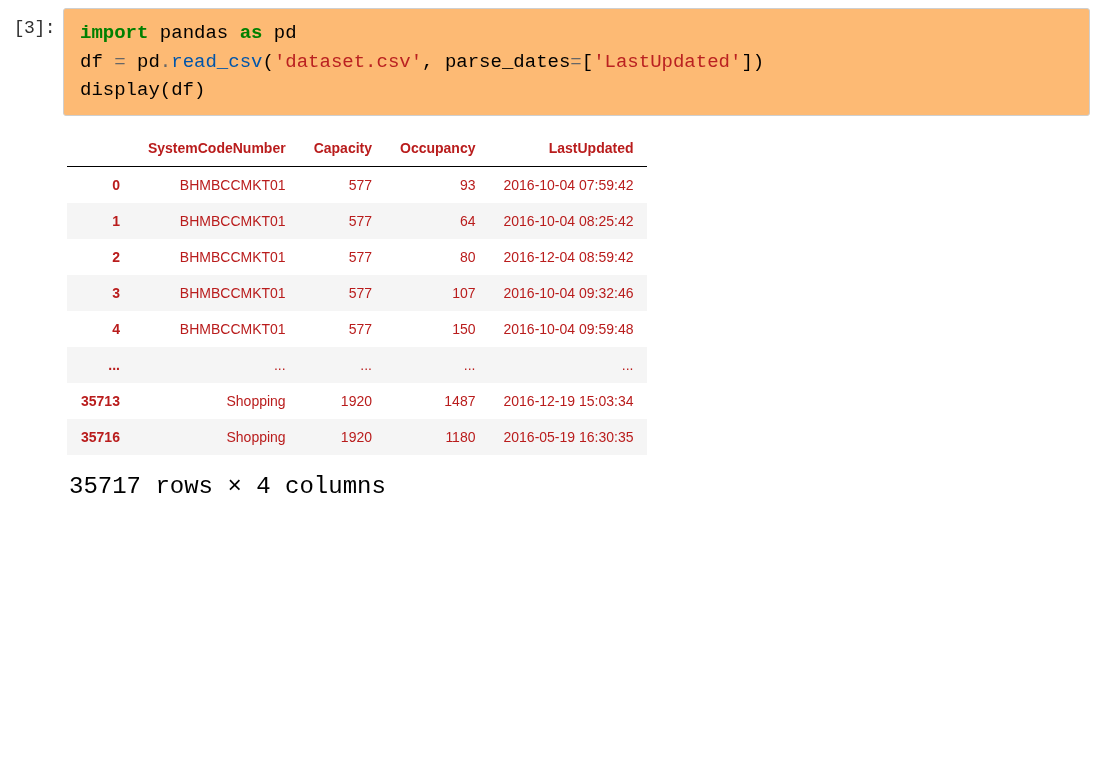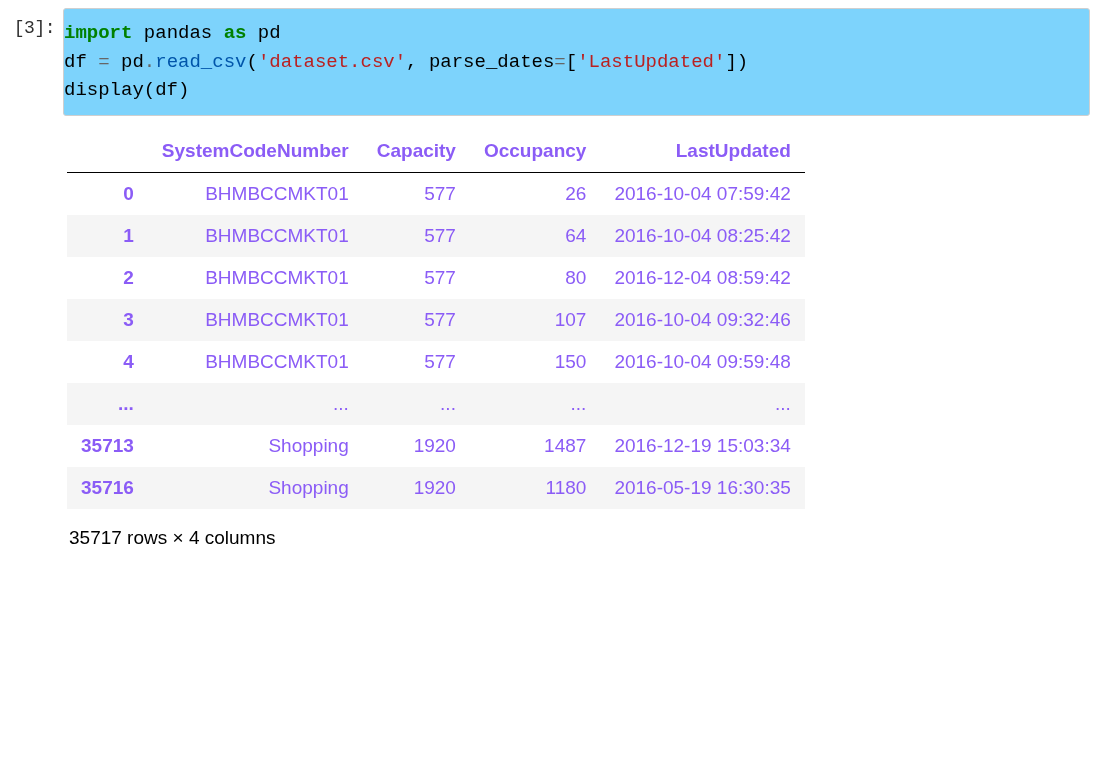--- a/index.html
+++ b/index.html
@@ -25,44 +25,44 @@
     font-size: 18px;
     padding-top: 10px;
     padding-right: 8px;
     letter-spacing: -0.5px;
   }
   .body-col {
     flex: 1 1 auto;
     min-width: 0;
   }
   .input-area {
-    background: #7dd3fc;
+    background: #fdba74;
     border: 1px solid #cfcfcf;
     border-radius: 3px;
-    padding: 10px 0;
+    padding: 10px 16px;
     font-family: "SFMono-Regular", Menlo, Consolas, "Liberation Mono", monospace;
     font-size: 19px;
     line-height: 1.5;
     white-space: pre;
     color: #000;
   }
   .tok-kw   { color: #008000; font-weight: 700; }
   .tok-name { color: #000000; }
   .tok-op   { color: #666666; }
   .tok-call { color: #0055aa; }
   .tok-str  { color: #ba2121; }
   .tok-punc { color: #000000; }
 
   .output-area {
     padding: 14px 0 0 0;
   }
   table.dataframe {
     border-collapse: collapse;
-    font-size: 19px;
-    color: #8b5cf6;
+    font-size: 14px;
+    color: #b91c1c;
     margin-left: 4px;
     table-layout: auto;
   }
   table.dataframe thead th {
     text-align: right;
     font-weight: 700;
     padding: 10px 14px;
     border-bottom: 1px solid #000;
     background: #fff;
   }
@@ -76,22 +76,23 @@
   }
   table.dataframe tbody td {
     text-align: right;
     padding: 10px 14px;
   }
   table.dataframe tbody tr:nth-child(even) {
     background: #f5f5f5;
   }
   .df-caption {
     padding: 18px 0 0 6px;
-    font-size: 19px;
+    font-size: 24px;
     color: #000;
+    font-family: Liberation Mono, monospace;
   }
 </style>
 </head>
 <body>
 
 <div class="cell">
   <div class="prompt">[3]:</div>
   <div class="body-col">
 
     <div class="input-area"><span class="tok-kw">import</span><span class="tok-name"> pandas </span><span class="tok-kw">as</span><span class="tok-name"> pd</span>
@@ -107,21 +108,21 @@
             <th>Capacity</th>
             <th>Occupancy</th>
             <th>LastUpdated</th>
           </tr>
         </thead>
         <tbody id="df-body">
         <tr>
               <th>0</th>
               <td>BHMBCCMKT01</td>
               <td>577</td>
-              <td>26</td>
+              <td>93</td>
               <td>2016-10-04 07:59:42</td>
             </tr>
             <tr>
               <th>1</th>
               <td>BHMBCCMKT01</td>
               <td>577</td>
               <td>64</td>
               <td>2016-10-04 08:25:42</td>
             </tr>
             <tr>

